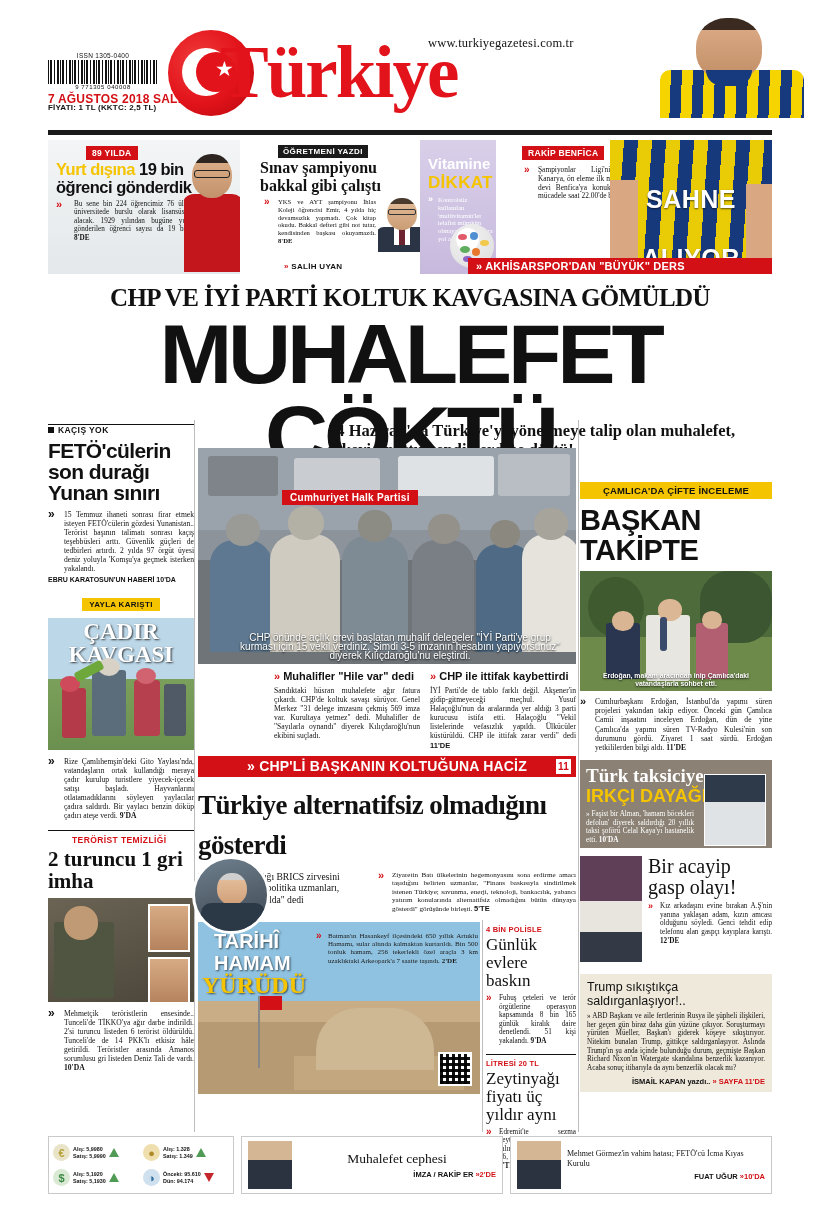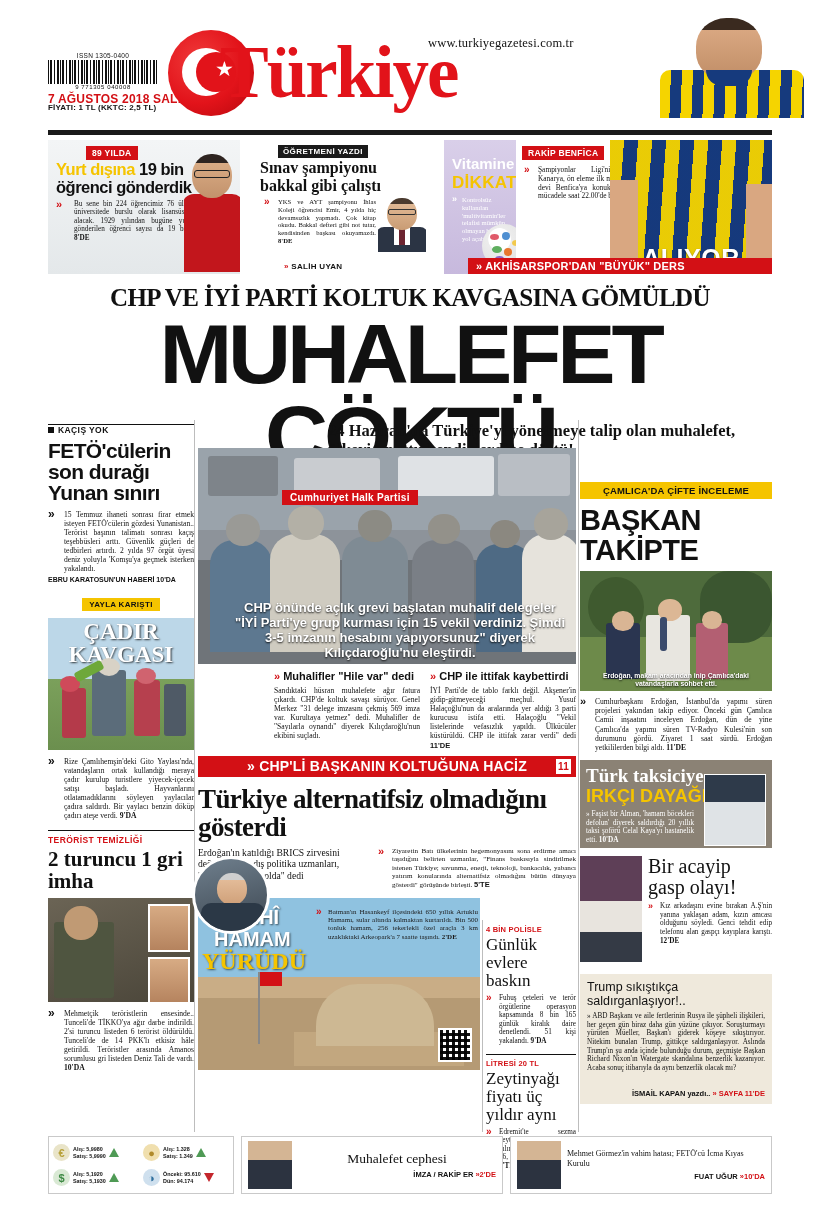--- a/index.html
+++ b/index.html
@@ -57,21 +57,21 @@
       background:repeating-linear-gradient(92deg,#f5d400 0 11px,#163a7d 11px 22px); border-radius:10px 10px 0 0; }
   .player-photo .collar { position:absolute; left:62px; top:52px; width:46px; height:16px; background:#163a7d; border-radius:0 0 20px 20px; }
 
   .rule-thick { position:absolute; left:48px; right:48px; height:5px; background:#1a1a1a; }
 
   
   .teaser-strip { position:absolute; left:48px; top:140px; width:724px; height:134px; }
   .tz { position:absolute; top:0; height:134px; overflow:hidden; }
   .tz1 { left:0; width:192px; background:linear-gradient(180deg,#f3f5f6,#e4e8ea); }
   .tz2 { left:194px; width:186px; background:#ffffff; }
-  .tz3 { left:396px; width:84px; background:linear-gradient(180deg,#d9cfe9,#c7b9dd); }
+  .tz3 { left:372px; width:76px; background:linear-gradient(180deg,#d9cfe9,#c7b9dd); }
   .tz4 { left:468px; width:140px; background:#ffffff; }
   .tz5 { left:562px; width:162px; background:#0e2d6b; }
 
   .kicker-red { display:inline-block; background:#d31015; color:#fff; font-family:"Liberation Sans", sans-serif;
       font-weight:bold; font-size:8.5px; padding:2px 6px; letter-spacing:.3px; }
   .kicker-dark { display:inline-block; background:#1a1a1a; color:#fff; font-family:"Liberation Sans", sans-serif;
       font-weight:bold; font-size:8px; padding:2px 5px; letter-spacing:.4px; }
 
   .tz1-kicker { position:absolute; left:38px; top:6px; }
   .tz1-h1 { position:absolute; left:8px; top:20px; width:180px; font-family:"Liberation Sans", sans-serif;
@@ -176,41 +176,41 @@
   .ter-photo .mugs { position:absolute; right:4px; top:6px; }
   .mug { width:42px; height:48px; background:linear-gradient(180deg,#d7ab84,#b5835e); border:2px solid #fff; margin-bottom:5px; }
 
   
   .col-center { position:absolute; left:198px; top:448px; width:378px; }
   .chp-photo { position:relative; height:216px; overflow:hidden;
       background:linear-gradient(180deg,#9aa3ab 0 38%,#8d939a 38% 52%,#6f7479 52% 100%); }
   .chp-label { position:absolute; left:84px; top:42px; background:#d31015; color:#fff;
       font-family:"Liberation Sans", sans-serif; font-weight:bold; font-size:10px; padding:2px 8px; letter-spacing:.3px;}
   .chp-cap { position:absolute; left:36px; right:10px; bottom:4px; color:#fff;
-      font-family:"Liberation Sans", sans-serif; font-weight:bold; font-size:13px; line-height:15px; text-align:center;
+      font-family:"Liberation Sans", sans-serif; font-weight:normal; font-size:10px; line-height:9px; text-align:center;
       text-shadow:0 1px 2px rgba(0,0,0,.9); }
   .kk-circle { position:absolute; left:-6px; top:186px; width:78px; height:78px; border-radius:50%; border:3px solid #fff;
       background:linear-gradient(165deg,#6f7f8d,#3c4650); overflow:hidden; z-index:5; }
   .kk-circle .h { position:absolute; left:22px; top:14px; width:30px; height:32px; border-radius:48%;
       background:linear-gradient(180deg,#cfcfcf 0 7px,#e3bb98 7px,#cfa079 100%); }
   .kk-circle .s { position:absolute; left:6px; top:44px; width:64px; height:34px; background:#2b3846; border-radius:10px 10px 0 0;}
 
   .two-col { position:relative; margin-top:6px; display:flex; gap:10px; padding-left:76px; }
   .sub-head { font-family:"Liberation Sans", sans-serif; font-weight:bold; font-size:11px; line-height:12px; color:#111; }
   .sub-head .q { color:#d31015; }
   .sub-body { font-size:7.6px; line-height:9.1px; text-align:justify; margin-top:4px; }
   .pg { font-family:"Liberation Sans", sans-serif; font-weight:bold; font-size:7.5px; }
 
   .red-strip { position:relative; margin-top:6px; height:21px; background:#d31015; color:#fff;
       font-family:"Liberation Sans", sans-serif; font-weight:bold; font-size:14px; line-height:21px;
       text-align:center; letter-spacing:.2px; }
   .red-strip .badge { position:absolute; right:5px; top:3px; width:15px; height:15px; background:#fff; color:#d31015;
       font-size:10px; line-height:15px; text-align:center; }
 
-  .tr-head { font-family:"Liberation Serif", serif; font-weight:bold; font-size:27px; line-height:28px;
+  .tr-head { font-family:"Liberation Serif", serif; font-weight:bold; font-size:27px; line-height:40px;
       letter-spacing:-.6px; margin-top:8px; color:#111; }
   .tr-cols { display:flex; gap:12px; margin-top:6px; }
   .tr-lead { width:168px; font-family:"Liberation Serif", serif; font-size:9.6px; line-height:11.6px; }
   .tr-body { flex:1; font-size:7.1px; line-height:8.6px; text-align:justify; position:relative; padding-left:14px;}
   .tr-body .q { position:absolute; left:0; top:0; color:#d31015; font-weight:bold; font-size:11px; font-family:"Liberation Sans",sans-serif;}
 
   
   .hamam { position:relative; margin-top:8px; height:172px; overflow:hidden;
       background:linear-gradient(180deg,#8fc2e0 0 46%,#c9ad86 46% 58%,#b59a74 58% 100%); }
   .hamam-t1 { position:absolute; left:16px; top:8px; font-family:"Liberation Sans", sans-serif; font-weight:bold;
@@ -260,21 +260,21 @@
 
   .gasp { position:relative; margin-top:8px; height:110px; background:#fff; overflow:hidden; display:flex; gap:6px; }
   .gasp-ph { width:62px; height:106px; background:linear-gradient(180deg,#5e3f57 0 42%,#e8e4de 42% 72%,#343a45 72% 100%); }
   .gasp-h { font-family:"Liberation Serif", serif; font-size:20px; line-height:21px; color:#111; }
   .gasp-b { font-size:7.2px; line-height:8.6px; margin-top:4px; text-align:justify; position:relative; padding-left:12px;}
   .gasp-b .q { position:absolute; left:0; top:0; color:#d31015; font-weight:bold; font-size:9px; font-family:"Liberation Sans",sans-serif;}
 
   .trump { margin-top:8px; background:#efe9dc; padding:6px 7px; }
   .trump-h { font-family:"Liberation Sans", sans-serif; font-size:12.5px; line-height:14px; color:#111; }
   .trump-b { font-size:7.2px; line-height:8.6px; margin-top:4px; text-align:justify; }
-  .trump-by { font-family:"Liberation Sans", sans-serif; font-weight:bold; font-size:7.5px; margin-top:17px; text-align:right;}
+  .trump-by { font-family:"Liberation Sans", sans-serif; font-weight:bold; font-size:7.5px; margin-top:5px; text-align:right;}
   .trump-by .pg { color:#d31015; }
 
   
   .bottom { position:absolute; left:48px; top:1136px; width:724px; height:58px; display:flex; gap:7px; }
   .fx { width:186px; border:1px solid #c9c9c9; background:#fff; padding:4px; display:grid;
       grid-template-columns:1fr 1fr; gap:2px 4px; }
   .fx-cell { display:flex; align-items:center; gap:3px; }
   .fx-ico { width:17px; height:17px; border-radius:50%; display:flex; align-items:center; justify-content:center;
       font-family:"Liberation Sans", sans-serif; font-weight:bold; font-size:11px; }
   .fx-ico.eur { background:#e9e4c8; color:#b8a23c; }
@@ -394,20 +394,21 @@
         <span class="q">»</span>
         <span>Şampiyonlar Ligi'ni hedefleyen Kanarya, ön eleme ilk maçında Portekiz devi Benfica'ya konuk oluyor. Zorlu mücadele saat 22.00'de başlayacak.</span>
       </div>
       <div class="tz4-page">SPOR'DA</div>
     </div>
 
     <div class="tz tz5">
       <div class="tz5-jersey"></div>
       <div class="tz5-arm"></div>
         <div class="tz5-arm2"></div>
+      <div class="tz5-h" style="top:46px;">SAHNE</div>
       <div class="tz5-h" style="top:88px;margin-top:17px;">ALIYOR</div>
     </div>
   </div>
 
   <div class="redbar">» AKHİSARSPOR'DAN "BÜYÜK" DERS</div>
 
   <div class="main-kicker">CHP VE İYİ PARTİ KOLTUK KAVGASINA GÖMÜLDÜ</div>
   <div class="main-headline">MUHALEFET ÇÖKTÜ</div>
   <div class="main-deck">24 Haziran'da Türkiye'yi yönetmeye talip olan muhalefet, ülkeyi unuttu kendi derdine düştü!</div>
 
@@ -448,21 +449,21 @@
       </div>
       <div class="lead-body" style="text-align:justify;">
         <span class="q">»</span>
         <span>Rize Çamlıhemşin'deki Gito Yaylası'nda, vatandaşların ortak kullandığı meraya çadır kurulup turistlere yiyecek-içecek satışı başladı. Hayvanlarını otlatamadıklarını söyleyen yaylacılar çadıra saldırdı. Bir yaylacı benzin döküp çadırı ateşe verdi.</span>
         <b>9'DA</b>
       </div>
     </div>
 
     <div style="margin-top:10px;">
       <div class="hrule" style="position:relative;left:0;width:146px;"></div>
-      <div class="ter-kicker" style="margin-top:4px;">TERÖRİST TEMİZLİĞİ</div>
+      <div class="ter-kicker" style="margin-top:4px;margin-left:24px;">TERÖRİST TEMİZLİĞİ</div>
       <div class="ter-head">2 turuncu 1 gri imha</div>
       <div class="ter-photo">
         <i class="fig" style="left:6px;top:24px;width:60px;height:76px;background:#4f5540;"></i>
         <i class="fig" style="left:16px;top:8px;width:34px;height:34px;border-radius:48%;background:#c09a74;"></i>
         <div class="mugs">
           <div class="mug"></div>
           <div class="mug"></div>
         </div>
       </div>
       <div class="lead-body">

